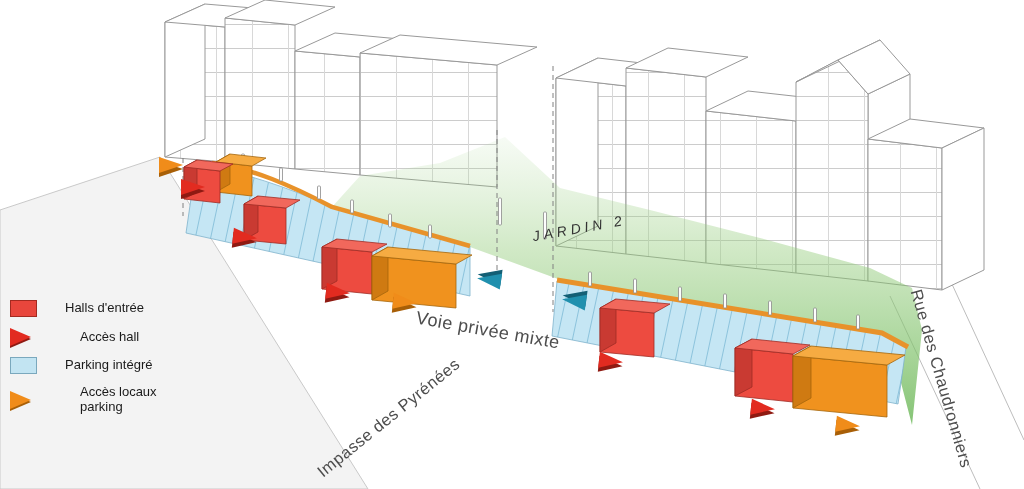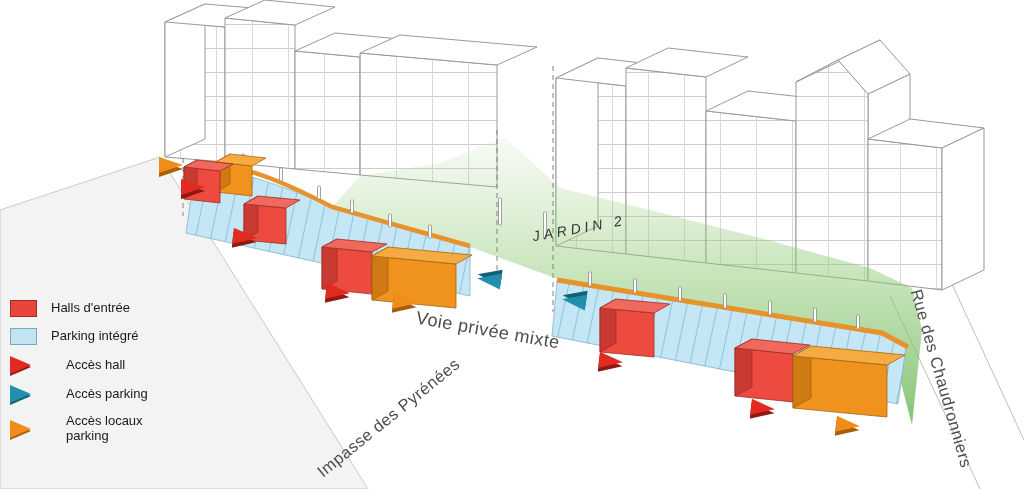--- a/index.html
+++ b/index.html
@@ -2,21 +2,21 @@
 <html><head>
 <meta charset="utf-8">
 <style>
   html,body{margin:0;padding:0;background:#fff;}
   .stage{position:relative;width:1024px;height:489px;background:#fff;overflow:hidden;
          font-family:"Liberation Sans",sans-serif;}
   .stage svg{position:absolute;left:0;top:0;}
   
   .legend{position:absolute;left:10px;top:300px;width:170px;display:flex;
           flex-direction:column;gap:11px;z-index:5;}
-  .lrow{display:flex;align-items:center;gap:14px;}
+  .lrow{display:flex;align-items:center;gap:28px;}
   .sw{width:27px;height:17px;flex:0 0 27px;box-sizing:border-box;}
   .sw-hall   {background:#e8463c;border:1px solid #a32a20;}
   .sw-locaux {background:#ef8c1e;border:1px solid #a8650c;}
   .sw-parking{background:#c2e4f2;border:1px solid #7aa8bd;}
   .arr{width:0;height:0;border-top:9px solid transparent;border-bottom:9px solid transparent;
        flex:0 0 21px;}
   .arr-red   {border-left:21px solid #e22b20;filter:drop-shadow(0 2px 0 #8f1a12);}
   .arr-teal  {border-left:21px solid #2090ae;filter:drop-shadow(0 2px 0 #135f75);}
   .arr-orange{border-left:21px solid #f08c1a;filter:drop-shadow(0 2px 0 #a85f07);}
   .ltext{font-size:13px;color:#1a1a1a;line-height:1.15;}
@@ -202,30 +202,26 @@
   <text class="t-street t-imp" x="392" y="422" text-anchor="middle" transform="rotate(-39 392 422)">Impasse des Pyrénées</text>
   <text class="t-street t-rue" x="936" y="380" text-anchor="middle" transform="rotate(74 936 380)">Rue des Chaudronniers</text>
 </svg>
 
 <div class="legend">
   <div class="lrow">
     <span class="sw sw-hall"></span>
     <span class="ltext">Halls d'entrée</span>
   </div>
   <div class="lrow">
+    <span class="arr arr-red"></span>
+    <span class="ltext">Accès hall</span>
+  </div>
+  <div class="lrow">
     <span class="sw sw-parking"></span>
     <span class="ltext">Parking intégré</span>
   </div>
   <div class="lrow">
-    <span class="arr arr-red"></span>
-    <span class="ltext">Accès hall</span>
-  </div>
-  <div class="lrow">
-    <span class="arr arr-teal"></span>
-    <span class="ltext">Accès parking</span>
-  </div>
-  <div class="lrow">
     <span class="arr arr-orange"></span>
     <span class="ltext" style="max-width:110px;">Accès locaux parking</span>
   </div>
 </div>
 
 </div>
 
 </body></html>

